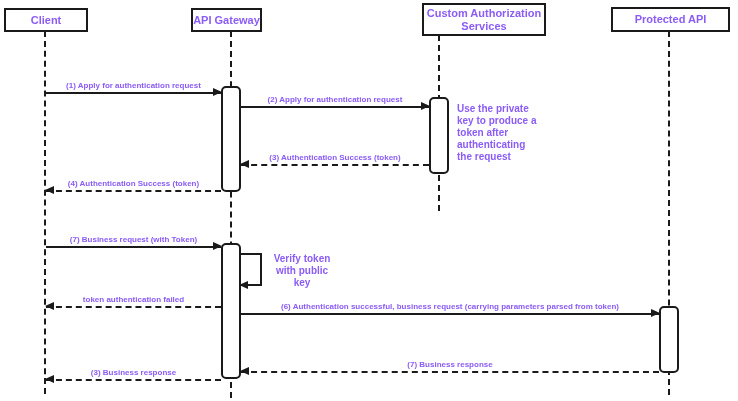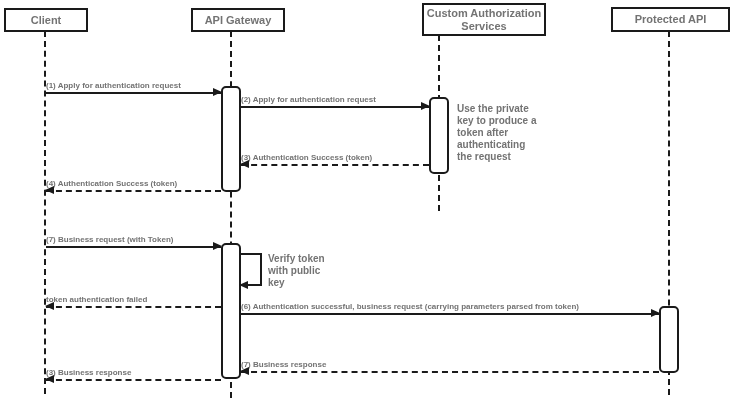--- a/index.html
+++ b/index.html
@@ -1,34 +1,34 @@
 <!DOCTYPE html>
 <html><head>
 <meta charset="utf-8">
 <style>
   html,body{margin:0;padding:0;background:#fff;}
   #stage{
     position:relative;width:738px;height:401px;background:#ffffff;
-    font-family:"Liberation Sans",sans-serif;color:#737373;overflow:hidden;
+    font-family:"Liberation Sans",sans-serif;color:#8b5cf6;overflow:hidden;
   }
   .actor{
     position:absolute;box-sizing:border-box;border:2px solid #1a1a1a;background:#fff;
     display:flex;align-items:center;justify-content:center;text-align:center;
     font-weight:bold;font-size:11px;line-height:13px;z-index:3;
   }
   .lifeline{position:absolute;width:0;border-left:2px dashed #1a1a1a;z-index:1;}
   .act{
     position:absolute;box-sizing:border-box;width:20px;border:2px solid #1a1a1a;
     border-radius:5px;background:#fff;z-index:2;
   }
   .msg{position:absolute;height:0;z-index:4;}
   .msg .line{position:absolute;left:0;right:0;top:0;border-top:2px solid #1a1a1a;}
   .msg.dashed .line{border-top-style:dashed;}
   .msg .label{
-    position:absolute;left:0;right:0;bottom:2px;text-align:left;
+    position:absolute;left:0;right:0;bottom:2px;text-align:center;
     font-size:8px;font-weight:bold;white-space:nowrap;
   }
   .ah{position:absolute;width:0;height:0;top:-4px;}
   .ah.right{right:-1px;border-top:4px solid transparent;border-bottom:4px solid transparent;border-left:9px solid #1a1a1a;}
   .ah.left{left:-1px;border-top:4px solid transparent;border-bottom:4px solid transparent;border-right:9px solid #1a1a1a;}
   .selfloop{
     position:absolute;box-sizing:border-box;border:2px solid #1a1a1a;border-left:none;
     z-index:4;background:transparent;
   }
   .selfloop .ah{top:auto;bottom:-5px;left:-2px;}
@@ -48,21 +48,21 @@
   <div class="lifeline" style="left:668px;top:31px;height:364px;"></div>
 
   <div class="act" style="left:221px;top:86px;height:106px;"></div>
   <div class="act" style="left:429px;top:97px;height:77px;"></div>
   <div class="act" style="left:221px;top:243px;height:136px;"></div>
   <div class="act" style="left:659px;top:306px;height:67px;"></div>
 
   <div class="actor" style="left:4px;top:8px;width:84px;height:24px;">
     <span>Client</span>
   </div>
-  <div class="actor" style="left:191px;top:8px;width:94px;height:24px;">
+  <div class="actor" style="left:191px;top:8px;width:71px;height:24px;">
     <span>API Gateway</span>
   </div>
   <div class="actor" style="left:378px;top:3px;width:124px;height:33px;margin-left:44px;">
     <span>Custom Authorization Services</span>
   </div>
   <div class="actor" style="left:611px;top:7px;width:119px;height:25px;">
     <span>Protected API</span>
   </div>
 
   <div class="msg solid" style="left:46px;top:92px;width:175px;">
@@ -93,21 +93,21 @@
 
   <div class="msg solid" style="left:46px;top:246px;width:175px;">
     <div class="label">(7) Business request (with Token)</div>
     <div class="line"></div>
     <div class="ah right"></div>
   </div>
 
   <div class="selfloop" style="left:241px;top:253px;width:21px;height:33px;">
     <div class="ah left"></div>
   </div>
-  <div class="sidetext" style="left:268px;top:253px;width:68px;">Verify token with public key</div>
+  <div class="sidetext" style="left:268px;top:253px;width:68px;text-align:center;">Verify token with public key</div>
 
   <div class="msg dashed" style="left:46px;top:306px;width:175px;">
     <div class="label">token authentication failed</div>
     <div class="line"></div>
     <div class="ah left"></div>
   </div>
 
   <div class="msg solid" style="left:241px;top:313px;width:418px;">
     <div class="label">(6) Authentication successful, business request (carrying parameters parsed from token)</div>
     <div class="line"></div>

